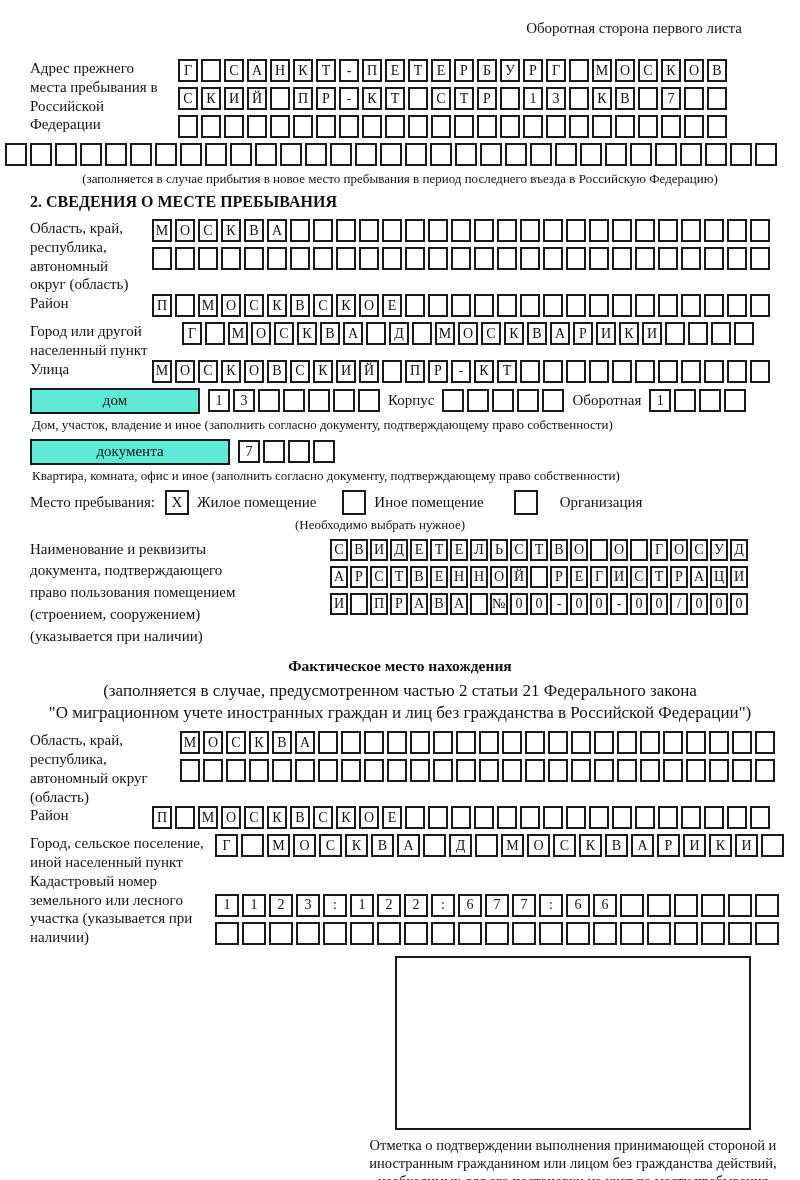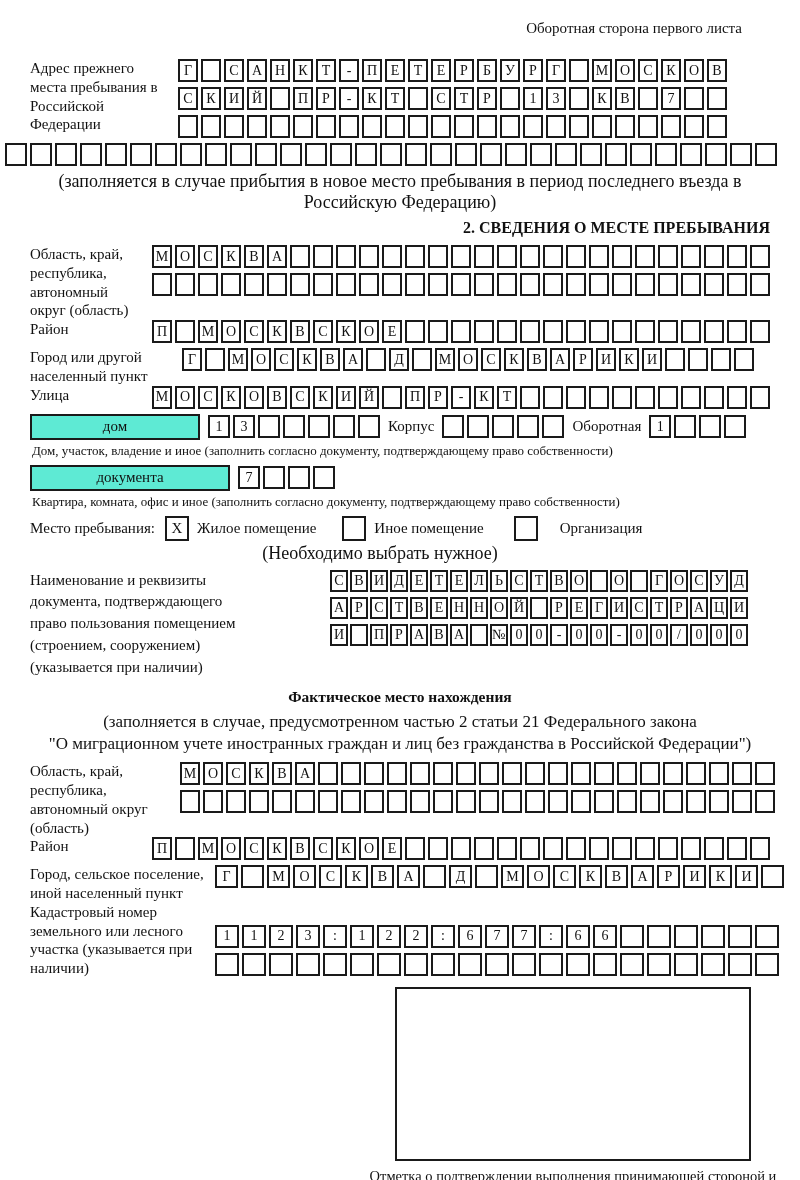--- a/index.html
+++ b/index.html
@@ -18,23 +18,23 @@
     font-size:14px;line-height:1;background:#fff;
   }
   .gcol{display:flex;flex-direction:column;}
   .g31 .box{width:22px}
   .g31{margin-left:-25px;}
   .gbig .box{width:22px}
   .gdoc{gap:2px}
   .gdoc .box{width:18px;height:22px}
   .gfc .box{width:23px}
   .gcad .box{width:24px}
-  .note{font-size:18px;text-align:center;margin-bottom:6px;}
+  .note{font-size:13px;text-align:center;margin-bottom:6px;}
   .note-left{font-size:13px;margin:1px 0 6px 2px;}
-  .sec-title{font-size:16px;font-weight:bold;text-align:right;margin:2px 30px 8px 0;}
+  .sec-title{font-size:16px;font-weight:bold;text-align:left;margin:2px 30px 8px 0;}
   .sub-title{font-size:15.5px;font-weight:bold;text-align:center;margin:10px 30px 6px 0;}
   .subnote{font-size:17px;text-align:center;margin:0 30px 2px 0;}
   .subnote.last{margin-bottom:8px;}
   
   .w-prev{width:148px;padding-right:10px;}
   .w-reg{width:122px;padding-right:5px;}
   .w-dis{width:122px;padding-right:5px;}
   .w-city{width:152px;padding-right:10px;}
   .w-street{width:122px;padding-right:5px;}
   .w-doc{width:300px;padding-right:68px;}

